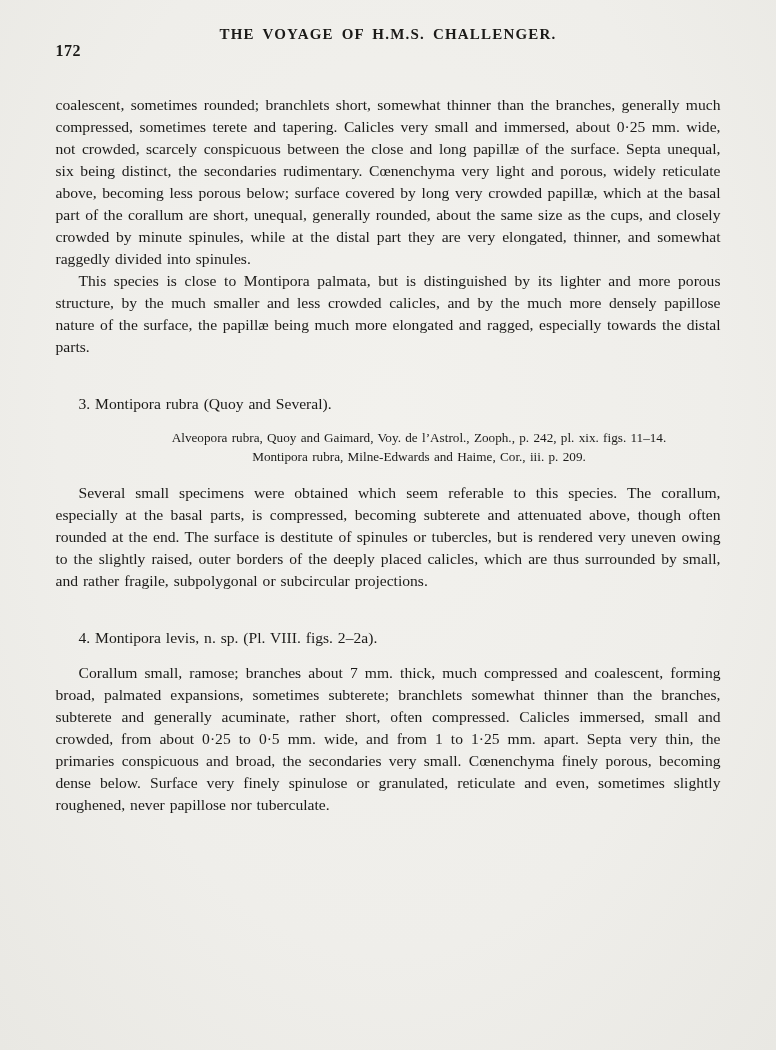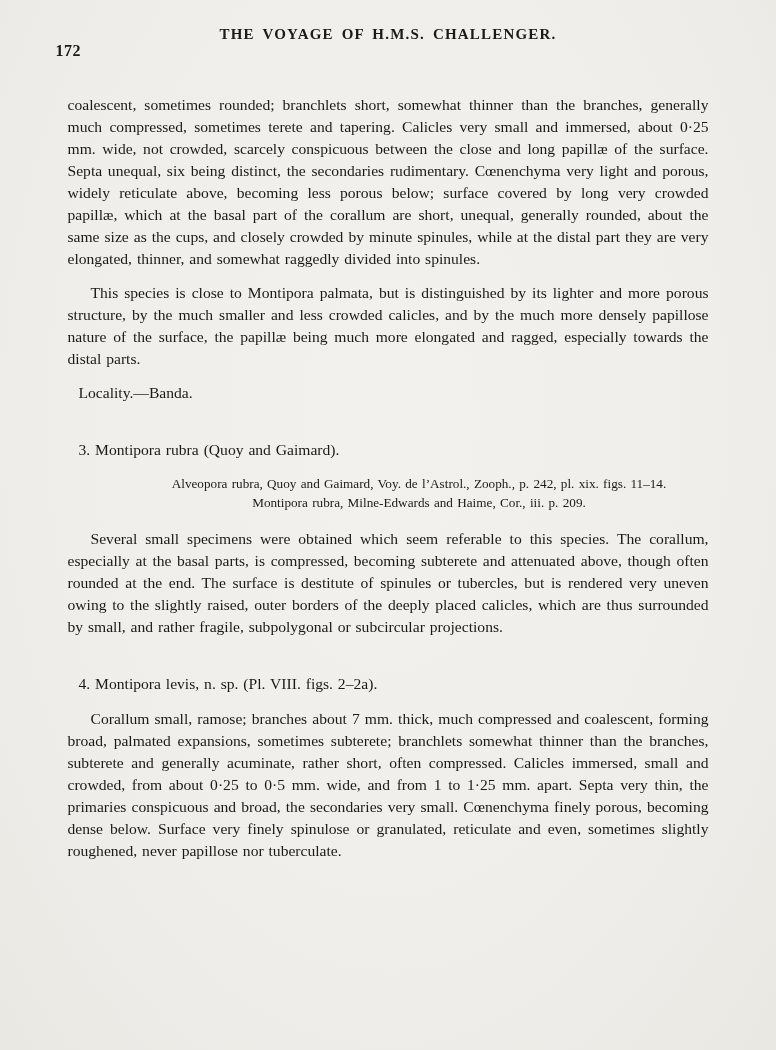--- a/index.html
+++ b/index.html
@@ -52,21 +52,21 @@
     width: 665px;
     margin: 30px auto 0 auto;
     font-size: 15.6px;
     line-height: 22px;
     text-align: justify;
     word-spacing: 1px;
   }
 
   p.body-para {
     text-indent: 23px;
-    margin: 12px;
+    margin: 0;
   }
 
   p.body-para.no-indent {
     text-indent: 0;
   }
 
   p.locality-line {
     text-indent: 23px;
     margin: 0;
     text-align: left;
@@ -101,23 +101,22 @@
     <span class="page-number">172</span>
     <span class="running-title">THE VOYAGE OF H.M.S. CHALLENGER.</span>
   </header>
 
   <main class="text-block">
 
     <p class="body-para no-indent"><span>coalescent, sometimes rounded; branchlets short, somewhat thinner than the branches, generally much compressed, sometimes terete and tapering.  Calicles very small and immersed, about 0·25 mm. wide, not crowded, scarcely conspicuous between the close and long papillæ of the surface.  Septa unequal, six being distinct, the secondaries rudimentary.  Cœnenchyma very light and porous, widely reticulate above, becoming less porous below; surface covered by long very crowded papillæ, which at the basal part of the corallum are short, unequal, generally rounded, about the same size as the cups, and closely crowded by minute spinules, while at the distal part they are very elongated, thinner, and somewhat raggedly divided into spinules.</span></p>
 
     <p class="body-para"><span>This species is close to </span><span class="it">Montipora palmata</span><span>, but is distinguished by its lighter and more porous structure, by the much smaller and less crowded calicles, and by the much more densely papillose nature of the surface, the papillæ being much more elongated and ragged, especially towards the distal parts.</span></p>
 
-    <p class="locality-line"><span class="it">Locality.</span><span>—Banda.</span></p>
 
-    <p class="species-heading"><span>3. </span><span class="it">Montipora rubra</span><span> (Quoy and Gaimard).</span></p>
+    <p class="species-heading"><span>3. </span><span class="it">Montipora rubra</span><span> (Quoy and Several).</span></p>
 
     <div class="citation-block">
       <p><span class="it">Alveopora rubra</span><span>, Quoy and Gaimard, Voy. de l’Astrol., Zooph., p. 242, pl. xix. figs. 11–14.</span></p>
       <p><span class="it">Montipora rubra</span><span>, Milne-Edwards and Haime, Cor., iii. p. 209.</span></p>
     </div>
 
     <p class="body-para"><span>Several small specimens were obtained which seem referable to this species.  The corallum, especially at the basal parts, is compressed, becoming subterete and attenuated above, though often rounded at the end.  The surface is destitute of spinules or tubercles, but is rendered very uneven owing to the slightly raised, outer borders of the deeply placed calicles, which are thus surrounded by small, and rather fragile, subpolygonal or subcircular projections.</span></p>
 
 
 

